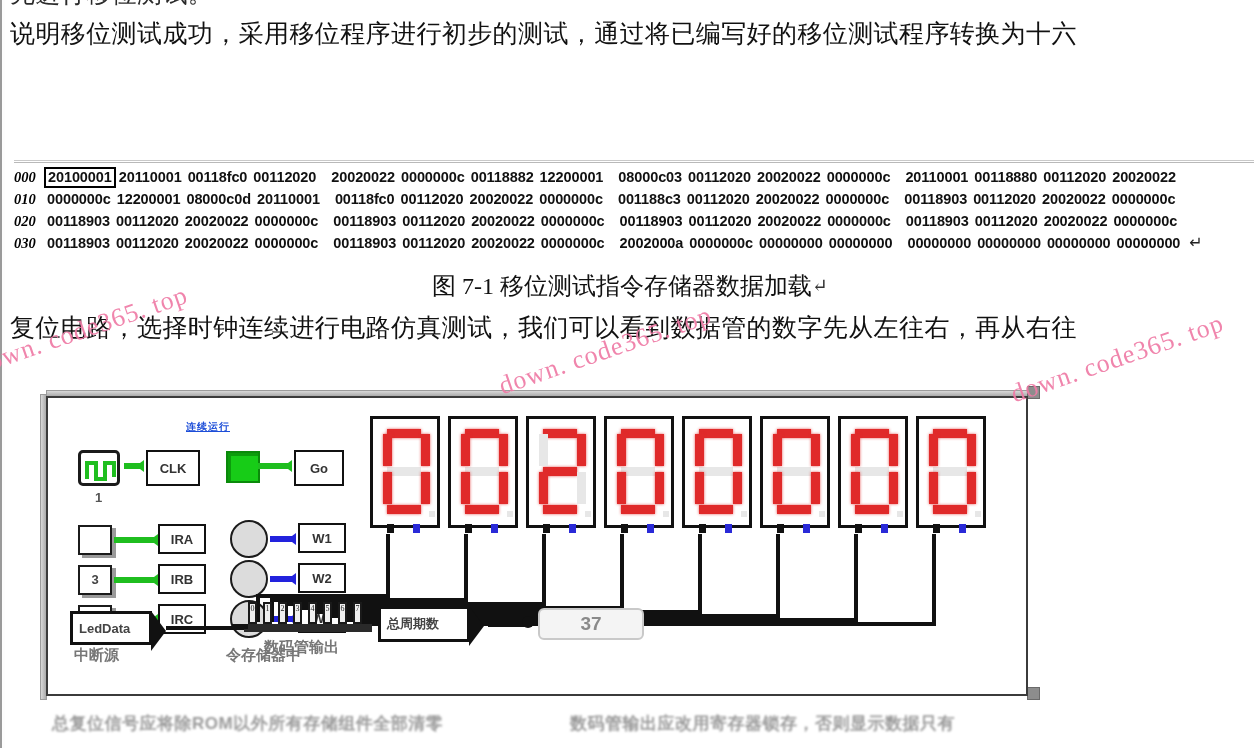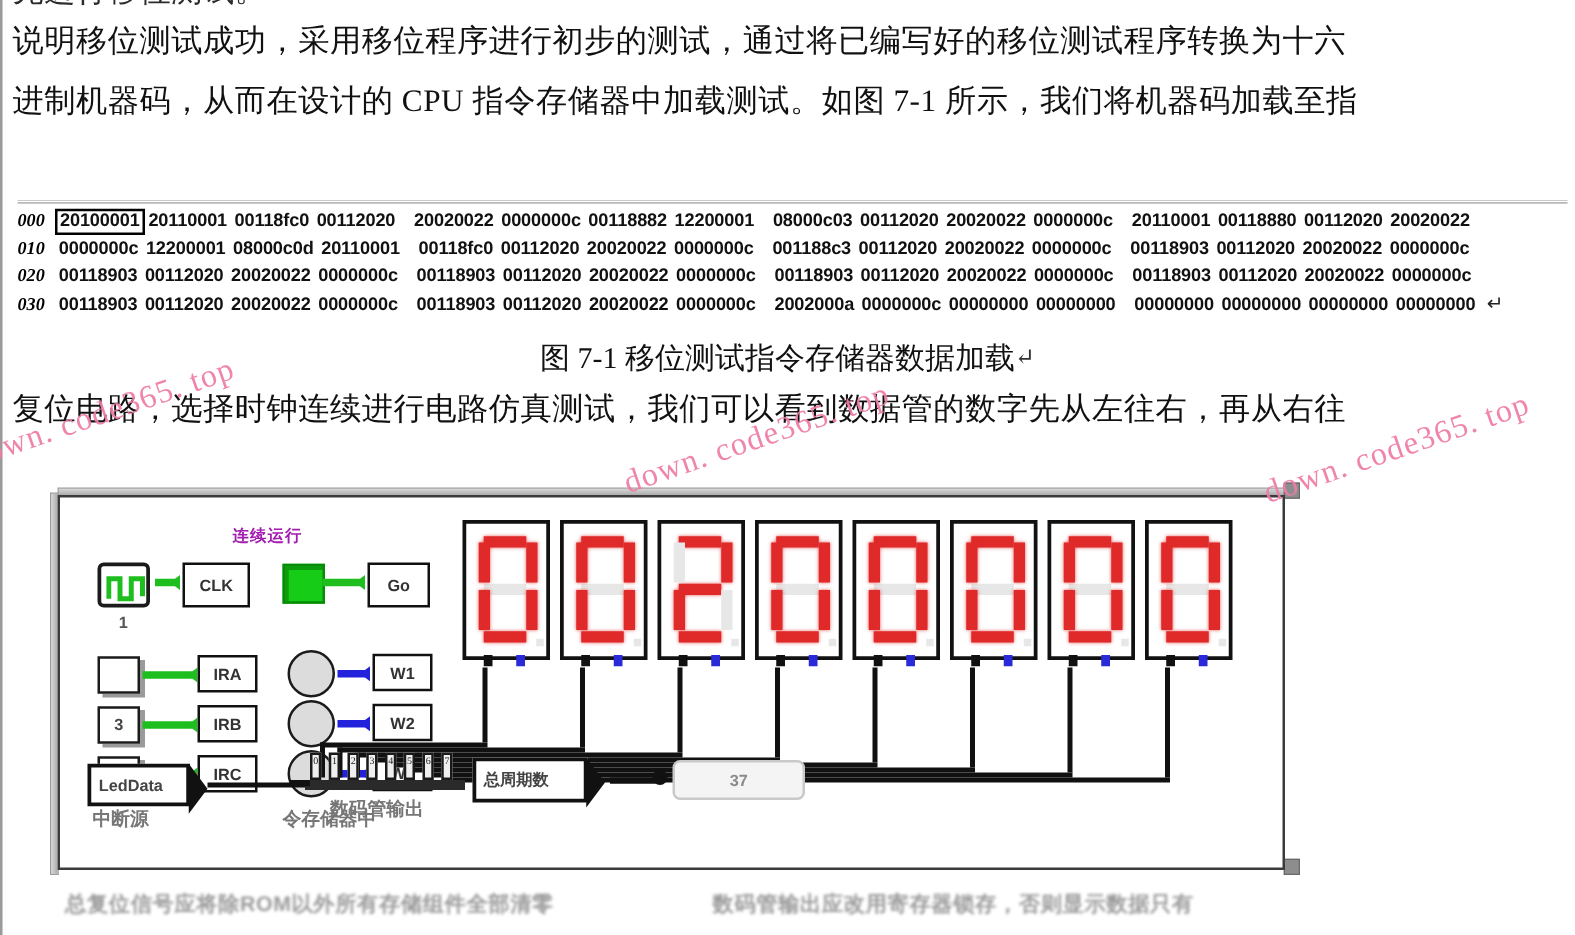--- a/index.html
+++ b/index.html
@@ -127,26 +127,27 @@
     width:13px; height:13px;
     background:#8d8d8d;
     border:1px solid #6a6a6a;
   }
   .fig-handle.tr { right:-4px; top:-4px; }
   .fig-handle.br { right:-4px; bottom:2px; }
 
   
   .circ-red-label {
     position:absolute;
-    color:#a21caf;
-    font-size:13px;
+    color:#1d4ed8;
+    font-size:10px;
     font-weight:700;
     letter-spacing:1px;
     filter:blur(0.4px);
     font-family:"Liberation Sans","DejaVu Sans",sans-serif;
+    text-decoration:underline;
   }
 
   
   .pin {
     position:absolute;
     background:#ffffff;
     border:2.5px solid #111;
     font-size:13px; font-weight:800;
     color:#333;
     display:flex; align-items:center; justify-content:center;
@@ -268,21 +269,21 @@
     border-top:20px solid transparent;
     border-bottom:20px solid transparent;
     border-left:15px solid #111;
   }
   .valuebox {
     position:absolute;
     background:#f4f4f4;
     border:2px solid #c9c9c9;
     border-radius:6px;
     display:flex; align-items:center; justify-content:center;
-    font-size:13px; color:#8a8a8a; font-weight:700;
+    font-size:19px; color:#8a8a8a; font-weight:700;
     font-family:"Liberation Sans","DejaVu Sans",sans-serif;
     filter:blur(0.4px);
   }
 
   
   .bottom-note {
     position:absolute;
     font-size:17px;
     color:#9a9a9a;
     font-weight:700;
@@ -309,21 +310,20 @@
 </head>
 <body>
 
 <div id="page">
 
   <div class="page-edge-left"></div>
 
   <div class="para clipped" style="top:-30px;">先进行移位测试。</div>
 
   <div class="para" style="top:10px;">说明移位测试成功，采用移位程序进行初步的测试，通过将已编写好的移位测试程序转换为十六</div>
-  <div class="para" style="top:58px;">进制机器码，从而在设计的 CPU 指令存储器中加载测试。如图 7-1 所示，我们将机器码加载至指</div>
 
   <div id="hexblock">
     <div class="hex-rule top"></div>
     <div class="hex-rows" id="hex-rows">
         <div class="hex-row"><span class="hex-addr">000</span><span class="hex-cell sel">20100001</span><span class="hex-cell">20110001</span><span class="hex-cell">00118fc0</span><span class="hex-cell">00112020</span><span class="hex-cell gap">20020022</span><span class="hex-cell">0000000c</span><span class="hex-cell">00118882</span><span class="hex-cell">12200001</span><span class="hex-cell gap">08000c03</span><span class="hex-cell">00112020</span><span class="hex-cell">20020022</span><span class="hex-cell">0000000c</span><span class="hex-cell gap">20110001</span><span class="hex-cell">00118880</span><span class="hex-cell">00112020</span><span class="hex-cell">20020022</span></div>
         <div class="hex-row"><span class="hex-addr">010</span><span class="hex-cell">0000000c</span><span class="hex-cell">12200001</span><span class="hex-cell">08000c0d</span><span class="hex-cell">20110001</span><span class="hex-cell gap">00118fc0</span><span class="hex-cell">00112020</span><span class="hex-cell">20020022</span><span class="hex-cell">0000000c</span><span class="hex-cell gap">001188c3</span><span class="hex-cell">00112020</span><span class="hex-cell">20020022</span><span class="hex-cell">0000000c</span><span class="hex-cell gap">00118903</span><span class="hex-cell">00112020</span><span class="hex-cell">20020022</span><span class="hex-cell">0000000c</span></div>
         <div class="hex-row"><span class="hex-addr">020</span><span class="hex-cell">00118903</span><span class="hex-cell">00112020</span><span class="hex-cell">20020022</span><span class="hex-cell">0000000c</span><span class="hex-cell gap">00118903</span><span class="hex-cell">00112020</span><span class="hex-cell">20020022</span><span class="hex-cell">0000000c</span><span class="hex-cell gap">00118903</span><span class="hex-cell">00112020</span><span class="hex-cell">20020022</span><span class="hex-cell">0000000c</span><span class="hex-cell gap">00118903</span><span class="hex-cell">00112020</span><span class="hex-cell">20020022</span><span class="hex-cell">0000000c</span></div>
         <div class="hex-row"><span class="hex-addr">030</span><span class="hex-cell">00118903</span><span class="hex-cell">00112020</span><span class="hex-cell">20020022</span><span class="hex-cell">0000000c</span><span class="hex-cell gap">00118903</span><span class="hex-cell">00112020</span><span class="hex-cell">20020022</span><span class="hex-cell">0000000c</span><span class="hex-cell gap">2002000a</span><span class="hex-cell">0000000c</span><span class="hex-cell">00000000</span><span class="hex-cell">00000000</span><span class="hex-cell gap">00000000</span><span class="hex-cell">00000000</span><span class="hex-cell">00000000</span><span class="hex-cell">00000000</span><span class="hex-ret">↵</span></div>
       </div>
   </div>

